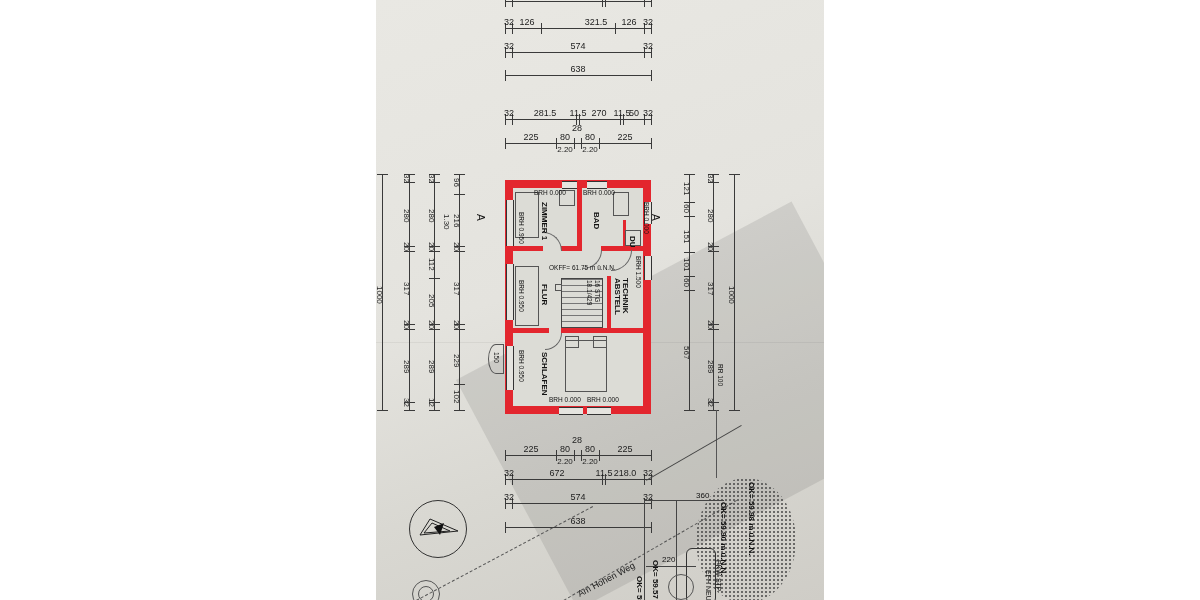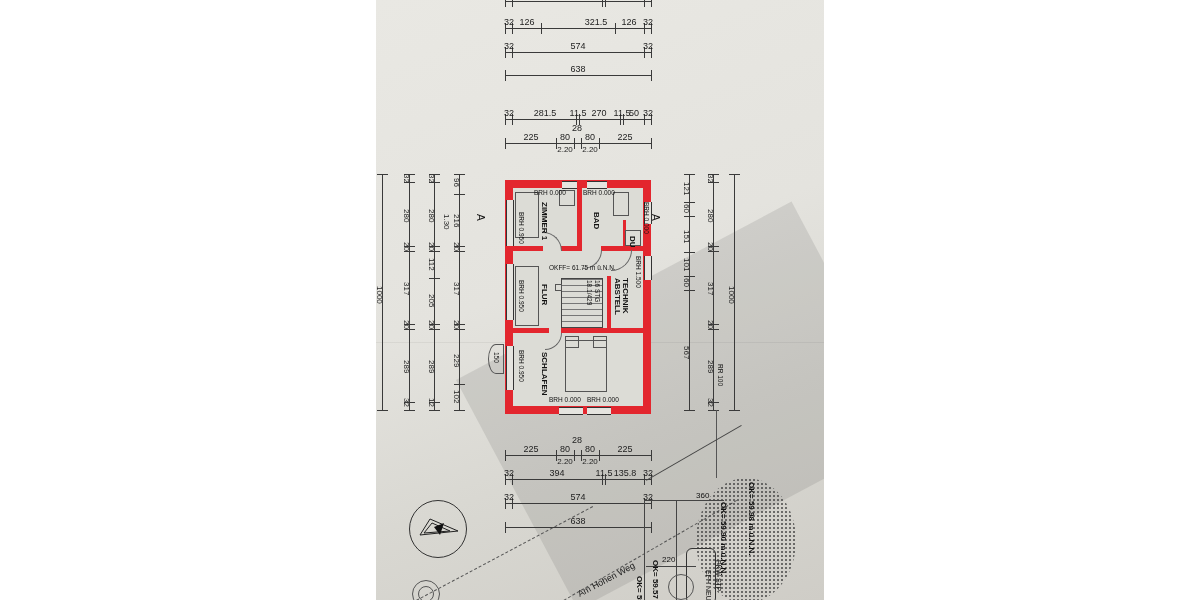--- a/index.html
+++ b/index.html
@@ -309,23 +309,23 @@
   </div>
   <div class="dimrow" style="left:129px;top:470px;width:146px;">
     <div class="dimline"></div>
     <div class="tick" style="left:0"></div>
       <div class="tick" style="left:7px"></div>
       <div class="tick" style="left:97px"></div>
       <div class="tick" style="left:100px"></div>
       <div class="tick" style="left:139px"></div>
       <div class="tick" style="left:146px"></div>
     <span class="dimtxt" style="left:4px">32</span>
-    <span class="dimtxt" style="left:52px">394</span>
+    <span class="dimtxt" style="left:52px">672</span>
     <span class="dimtxt" style="left:99px">11.5</span>
-    <span class="dimtxt" style="left:120px">135.8</span>
+    <span class="dimtxt" style="left:120px">218.0</span>
     <span class="dimtxt" style="left:143px">32</span>
   </div>
   <div class="dimrow" style="left:129px;top:494px;width:146px;">
     <div class="dimline"></div>
     <div class="tick" style="left:0"></div>
       <div class="tick" style="left:7px"></div>
       <div class="tick" style="left:139px"></div>
       <div class="tick" style="left:146px"></div>
     <span class="dimtxt" style="left:4px">32</span>
     <span class="dimtxt" style="left:73px">574</span>

